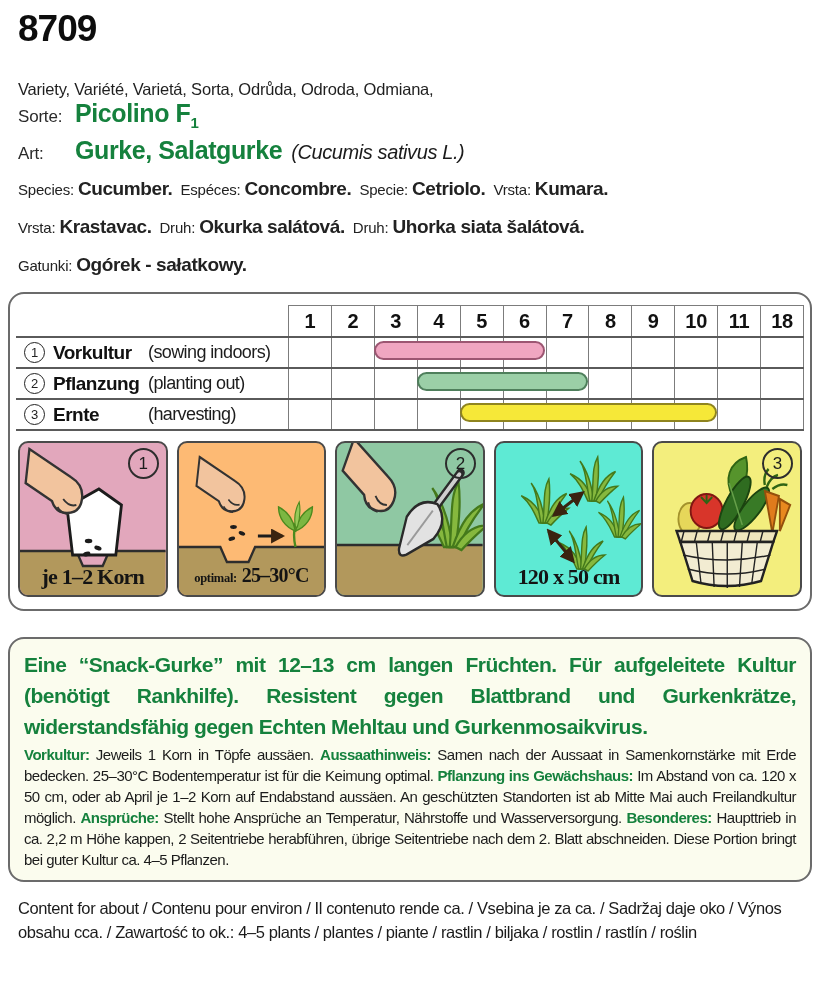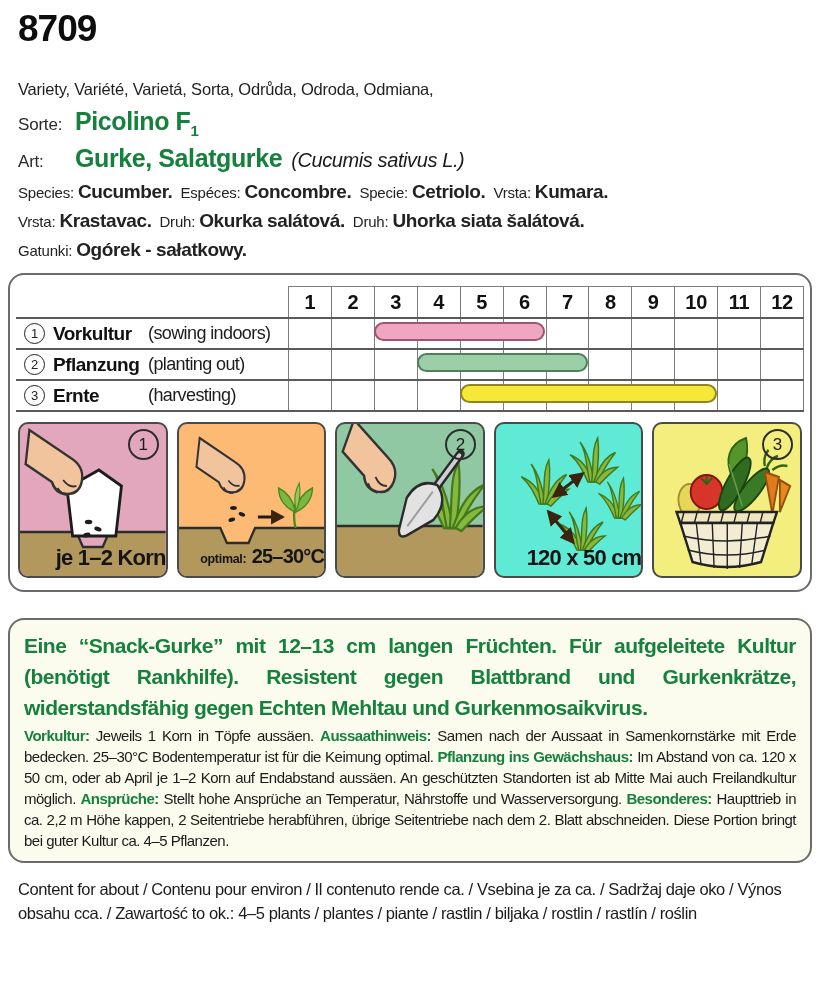--- a/index.html
+++ b/index.html
@@ -2,26 +2,26 @@
 <html><head>
 <meta charset="utf-8">
 <style>
   html,body{margin:0;padding:0;background:#fff;}
   .page{width:820px;height:1000px;position:relative;overflow:hidden;background:#fff;
         font-family:"Liberation Sans",sans-serif;color:#1b1b1b;letter-spacing:-0.2px;}
   
   .hdr{padding:6px 18px 0 18px;}
   .art-no{font-size:37px;font-weight:bold;color:#0d0d0d;letter-spacing:-1px;margin:2px 0 0 0;}
   .variety-line{font-size:16.5px;color:#1f1f1f;margin-top:30px;}
-  .name-row{display:flex;align-items:baseline;margin-top:8px;}
+  .name-row{display:flex;align-items:baseline;}
   .name-row .lbl{font-size:17px;color:#2a2a2a;width:57px;flex:0 0 57px;}
   .green-big{color:#15813d;font-weight:bold;font-size:25px;letter-spacing:-0.4px;}
   .green-big sub{font-size:15px;}
   .latin{font-style:italic;font-size:20px;color:#1b1b1b;font-weight:normal;margin-left:9px;letter-spacing:-0.4px;}
-  .species-line{font-size:15px;color:#222;margin-top:4px;line-height:24px;}
+  .species-line{font-size:15px;color:#222;margin-top:4px;line-height:33px;}
   .species-line b{font-size:19px;letter-spacing:-0.4px;}
   .species-line .pair{margin-right:4px;}
   
   .box{margin:10px 8px 0 8px;border:2.5px solid #6b6b6b;border-radius:16px;background:#fff;}
   .box1{padding:11px 6px 12px 6px;}
   .cal{width:100%;}
   .cal-row{display:flex;align-items:stretch;}
   .cal-label{flex:0 0 272px;display:flex;align-items:center;padding-left:8px;box-sizing:border-box;}
   .cal-months{flex:1;display:flex;position:relative;border-right:1px solid #7c7c7c;}
   .cal-cell{flex:1;border-left:1px solid #7c7c7c;box-sizing:border-box;}
@@ -34,22 +34,22 @@
      border:1.7px solid #222;border-radius:50%;font-size:13px;color:#222;flex:0 0 19px;margin-right:8px;}
   .cal-name{font-weight:bold;font-size:19px;color:#111;width:95px;letter-spacing:-0.5px;}
   .cal-eng{font-size:18px;color:#1c1c1c;letter-spacing:-0.6px;}
   .cal-bar{position:absolute;top:3px;height:19px;border-radius:11px;border:2px solid #555;box-sizing:border-box;}
   
   .picto-row{display:flex;gap:9px;margin-top:10px;padding:0 2px;}
   .panel{flex:1;height:152px;border:2.5px solid #4a4a4a;border-radius:10px;position:relative;overflow:hidden;}
   .panel svg{position:absolute;inset:0;width:100%;height:100%;}
   .badge{position:absolute;top:5px;right:7px;width:27px;height:27px;border:2px solid #2d2d2d;border-radius:50%;
      display:flex;align-items:center;justify-content:center;font-size:17px;color:#1d1d1d;}
-  .cap{position:absolute;left:0;right:0;bottom:5px;text-align:right;font-weight:bold;color:#141414;
-     font-size:22px;letter-spacing:-0.8px;}
+  .cap{position:absolute;left:0;right:0;bottom:5px;text-align:center;font-weight:bold;color:#141414;
+     font-size:22px;letter-spacing:-0.8px;font-family:Liberation Serif, serif;}
   .cap-mix{bottom:7px;}
   .cap-small{font-size:12.5px;font-weight:bold;letter-spacing:-0.3px;}
   .cap-big{font-size:20px;font-weight:bold;letter-spacing:-0.8px;}
   
   .box2{margin-top:26px;background:#fbfcee;padding:10px 14px 10px 14px;}
   .intro{color:#15813d;font-weight:bold;font-size:21px;line-height:31px;text-align:justify;
      letter-spacing:-0.5px;margin:0;}
   .bodytext{font-size:15px;line-height:21px;text-align:justify;color:#1b1b1b;margin:2px 0 0 0;
      letter-spacing:-0.5px;}
   .seg-h{color:#15813d;font-weight:bold;}
@@ -127,21 +127,21 @@
           <div class="cal-cell">2</div>
           <div class="cal-cell">3</div>
           <div class="cal-cell">4</div>
           <div class="cal-cell">5</div>
           <div class="cal-cell">6</div>
           <div class="cal-cell">7</div>
           <div class="cal-cell">8</div>
           <div class="cal-cell">9</div>
           <div class="cal-cell">10</div>
           <div class="cal-cell">11</div>
-          <div class="cal-cell">12</div>
+          <div class="cal-cell">18</div>
         </div>
       </div>
 
       <div class="cal-row cal-drow">
         <div class="cal-label">
           <span class="circ">1</span>
           <span class="cal-name">Vorkultur</span>
           <span class="cal-eng">(sowing indoors)</span>
         </div>
         <div class="cal-months">

